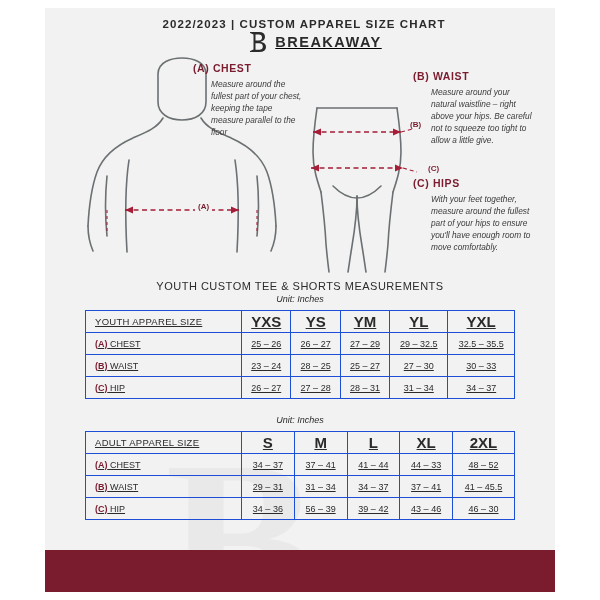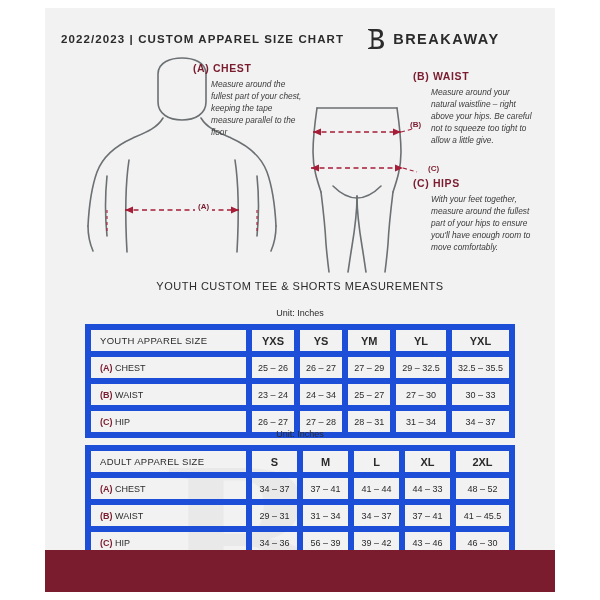--- a/index.html
+++ b/index.html
@@ -44,39 +44,41 @@
     position: absolute;
     left: 0;
     bottom: 0;
     width: 510px;
     height: 42px;
     background: #7a1b2e;
   }
   
   .header {
     position: absolute;
-    left: 16px;
+    left: 4px;
     top: 16px;
     width: 510px;
     height: 30px;
     display: flex;
     align-items: center;
-    justify-content: flex-start;
+    justify-content: flex-end;
+    flex-direction: column;
   }
   .header-title {
     font-size: 11.5px;
     font-weight: bold;
     letter-spacing: 1.1px;
     color: #2b2b2b;
     white-space: nowrap;
   }
   .brand {
     display: flex;
     align-items: center;
     margin-left: 20px;
+    text-decoration: underline;
   }
   .brand-mark {
     width: 22px;
     height: 24px;
     margin-right: 7px;
   }
   .brand-name {
     font-size: 14.5px;
     font-weight: bold;
     letter-spacing: 1.5px;
@@ -127,46 +129,48 @@
   .sec-title {
     text-align: center;
     font-size: 11px;
     font-weight: normal;
     letter-spacing: 0.5px;
     color: #2b2b2b;
   }
   .sec-unit {
     text-align: center;
     font-size: 9px;
-    color: #2b2b2b;
-    margin-top: 16px;
+    font-style: italic;
+    color: #2b2b2b;
+    margin-top: 2px;
     margin-bottom: 6px;
   }
   table {
     border-collapse: collapse;
     width: 430px;
     background: transparent;
   }
   th, td {
-    border: 6px solid #1d4ed8;
+    border: 1px solid #1d4ed8;
     font-size: 9px;
     color: #2b2b2b;
     height: 21px;
     padding: 0 6px;
     text-align: center;
     font-weight: normal;
+    text-decoration: underline;
   }
   th.row-head, td.row-head {
     text-align: left;
     width: 140px;
     padding-left: 9px;
   }
   th.col-head {
     font-weight: bold;
-    font-size: 11px;
+    font-size: 15px;
   }
   th.row-head {
     font-weight: normal;
     font-size: 9.5px;
     letter-spacing: 0.3px;
   }
   .lbl {
     color: #7a1b2e;
     font-weight: bold;
   }
@@ -301,21 +305,21 @@
             <td class="row-head"><span class="lbl">(A)</span> <span>CHEST</span></td>
             <td>25 – 26</td>
             <td>26 – 27</td>
             <td>27 – 29</td>
             <td>29 – 32.5</td>
             <td>32.5 – 35.5</td>
           </tr>
           <tr>
             <td class="row-head"><span class="lbl">(B)</span> <span>WAIST</span></td>
             <td>23 – 24</td>
-            <td>24 – 34</td>
+            <td>28 – 25</td>
             <td>25 – 27</td>
             <td>27 – 30</td>
             <td>30 – 33</td>
           </tr>
           <tr>
             <td class="row-head"><span class="lbl">(C)</span> <span>HIP</span></td>
             <td>26 – 27</td>
             <td>27 – 28</td>
             <td>28 – 31</td>
             <td>31 – 34</td>

